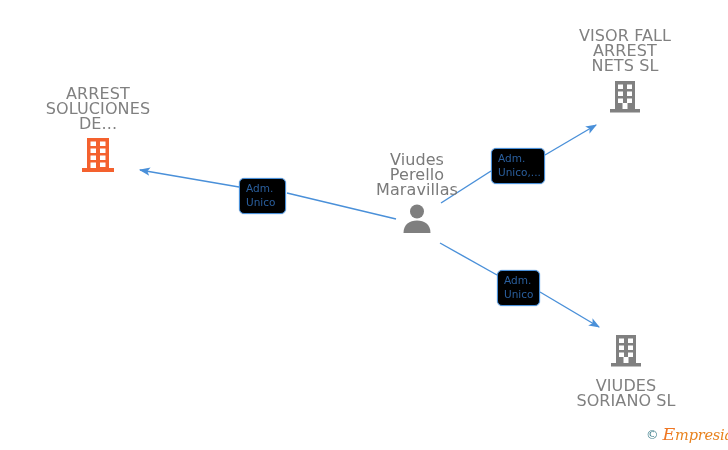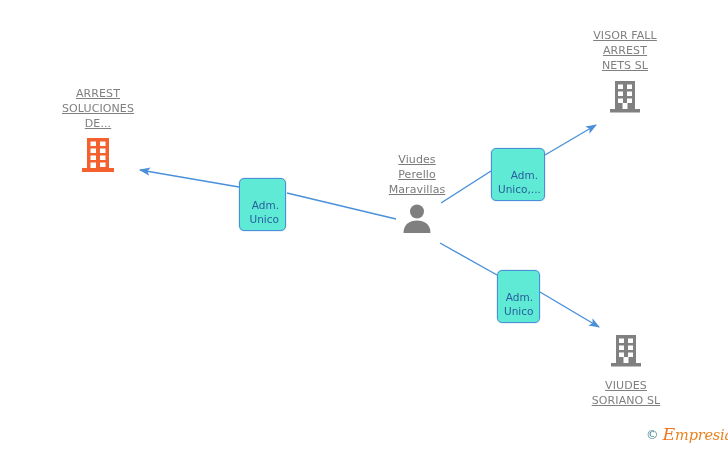--- a/index.html
+++ b/index.html
@@ -31,26 +31,25 @@
   }
   .node {
     position: absolute;
     display: flex;
     flex-direction: column;
     align-items: center;
     width: 150px;
     text-align: center;
   }
   .node-label {
-    font-size: 11px;
+    font-size: 16px;
     line-height: 15px;
     color: #808080;
     letter-spacing: 0.1px;
     white-space: pre-line;
-    text-decoration: underline;
   }
   .node-label.person-label {
     color: #7a7a7a;
   }
   .node-icon {
     display: block;
   }
   
   #node-visor-soluciones {
     left: 23px;
@@ -75,26 +74,26 @@
     top: 152px;
   }
   #node-person .node-icon { margin-top: 6px; }
 
   
   .edge-label {
     position: absolute;
     box-sizing: border-box;
     border: 1px solid #4a90d9;
     border-radius: 5px;
-    background: #5eead4;
+    background: #000000;
     color: #2a5f9e;
     font-size: 10.5px;
     line-height: 13.5px;
-    text-align: right;
-    padding: 20px 6px 4px 6px;
+    text-align: left;
+    padding: 3px 6px 4px 6px;
     white-space: pre-line;
     box-shadow: 0 0 0 0.5px rgba(74,144,217,0.25);
   }
   #edge-label-left {
     left: 239px;
     top: 178px;
     width: 47px;
   }
   #edge-label-upper-right {
     left: 491px;

